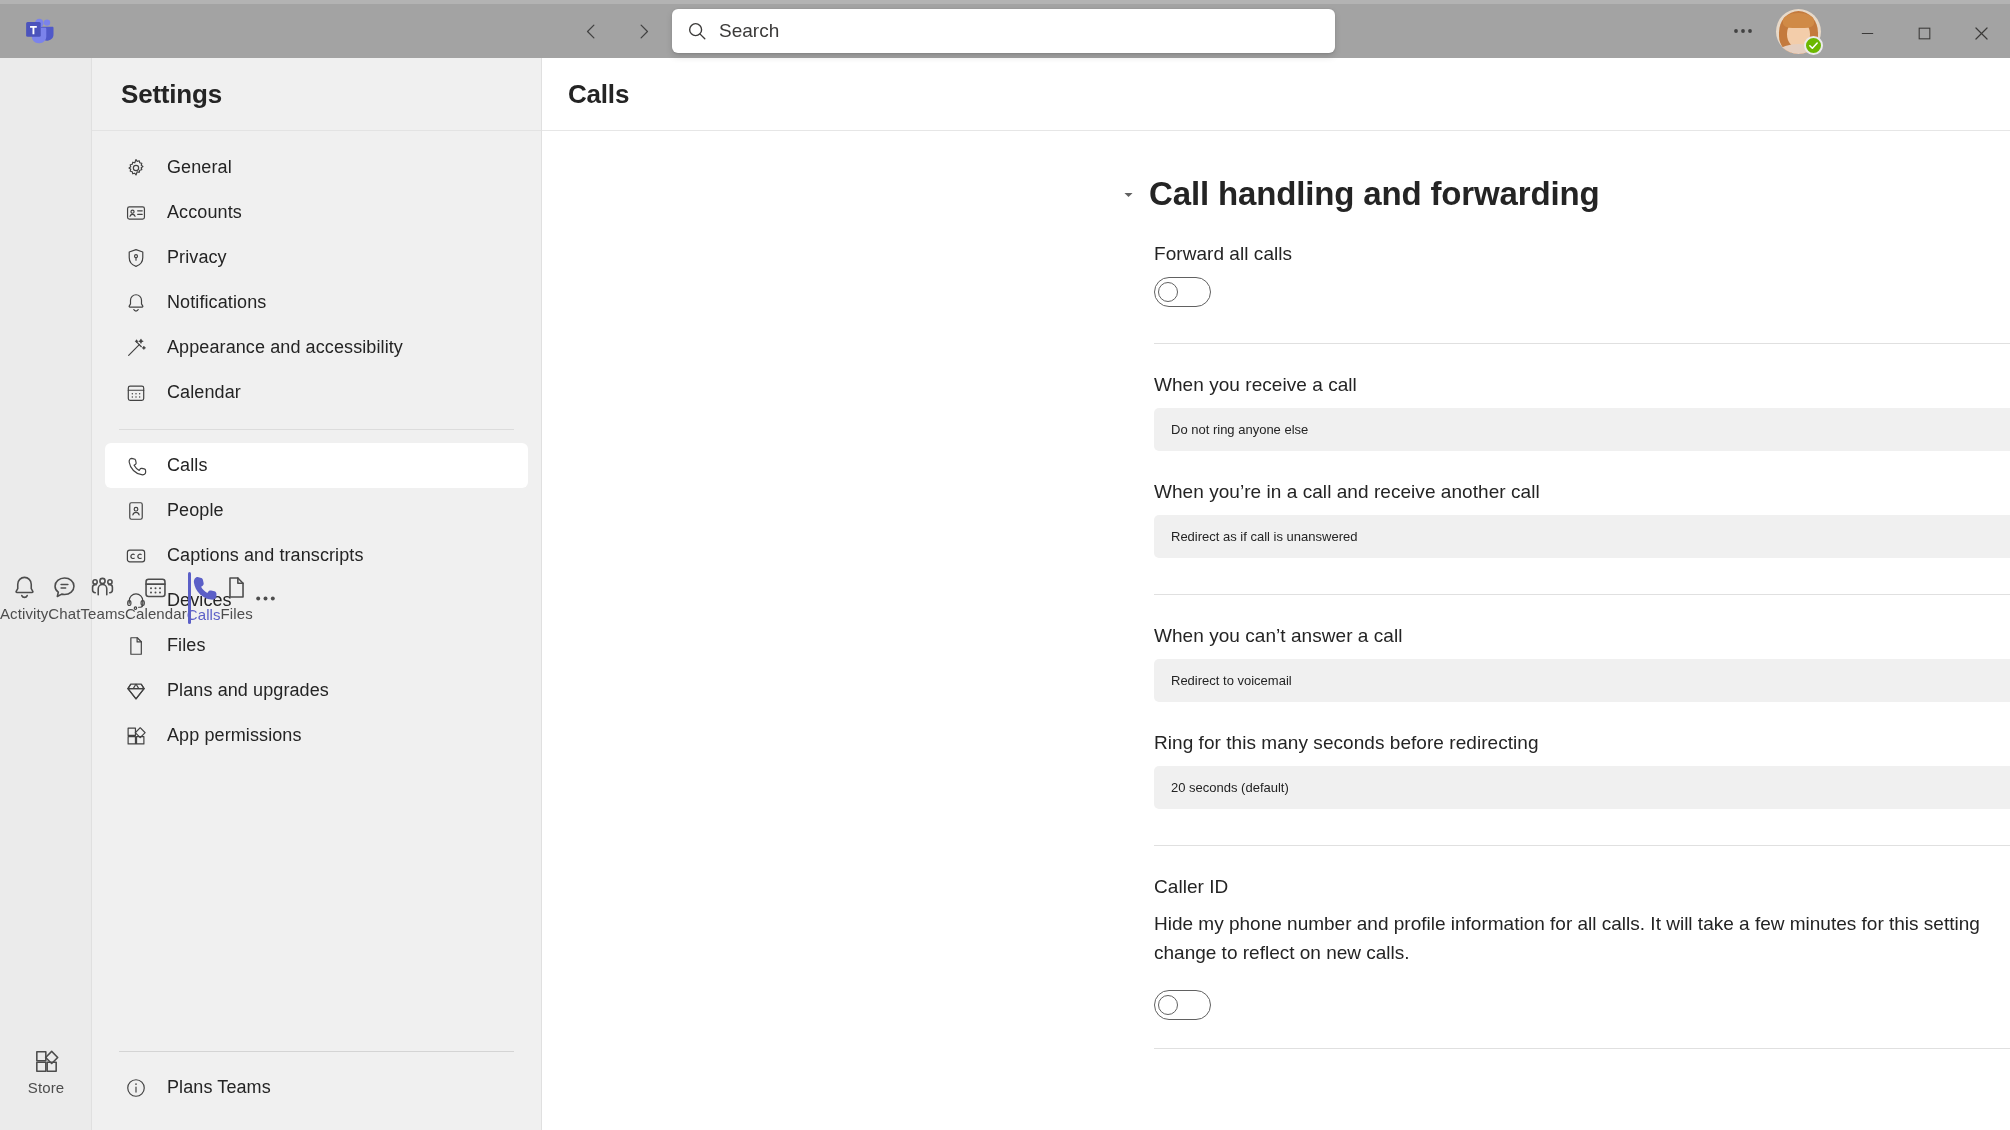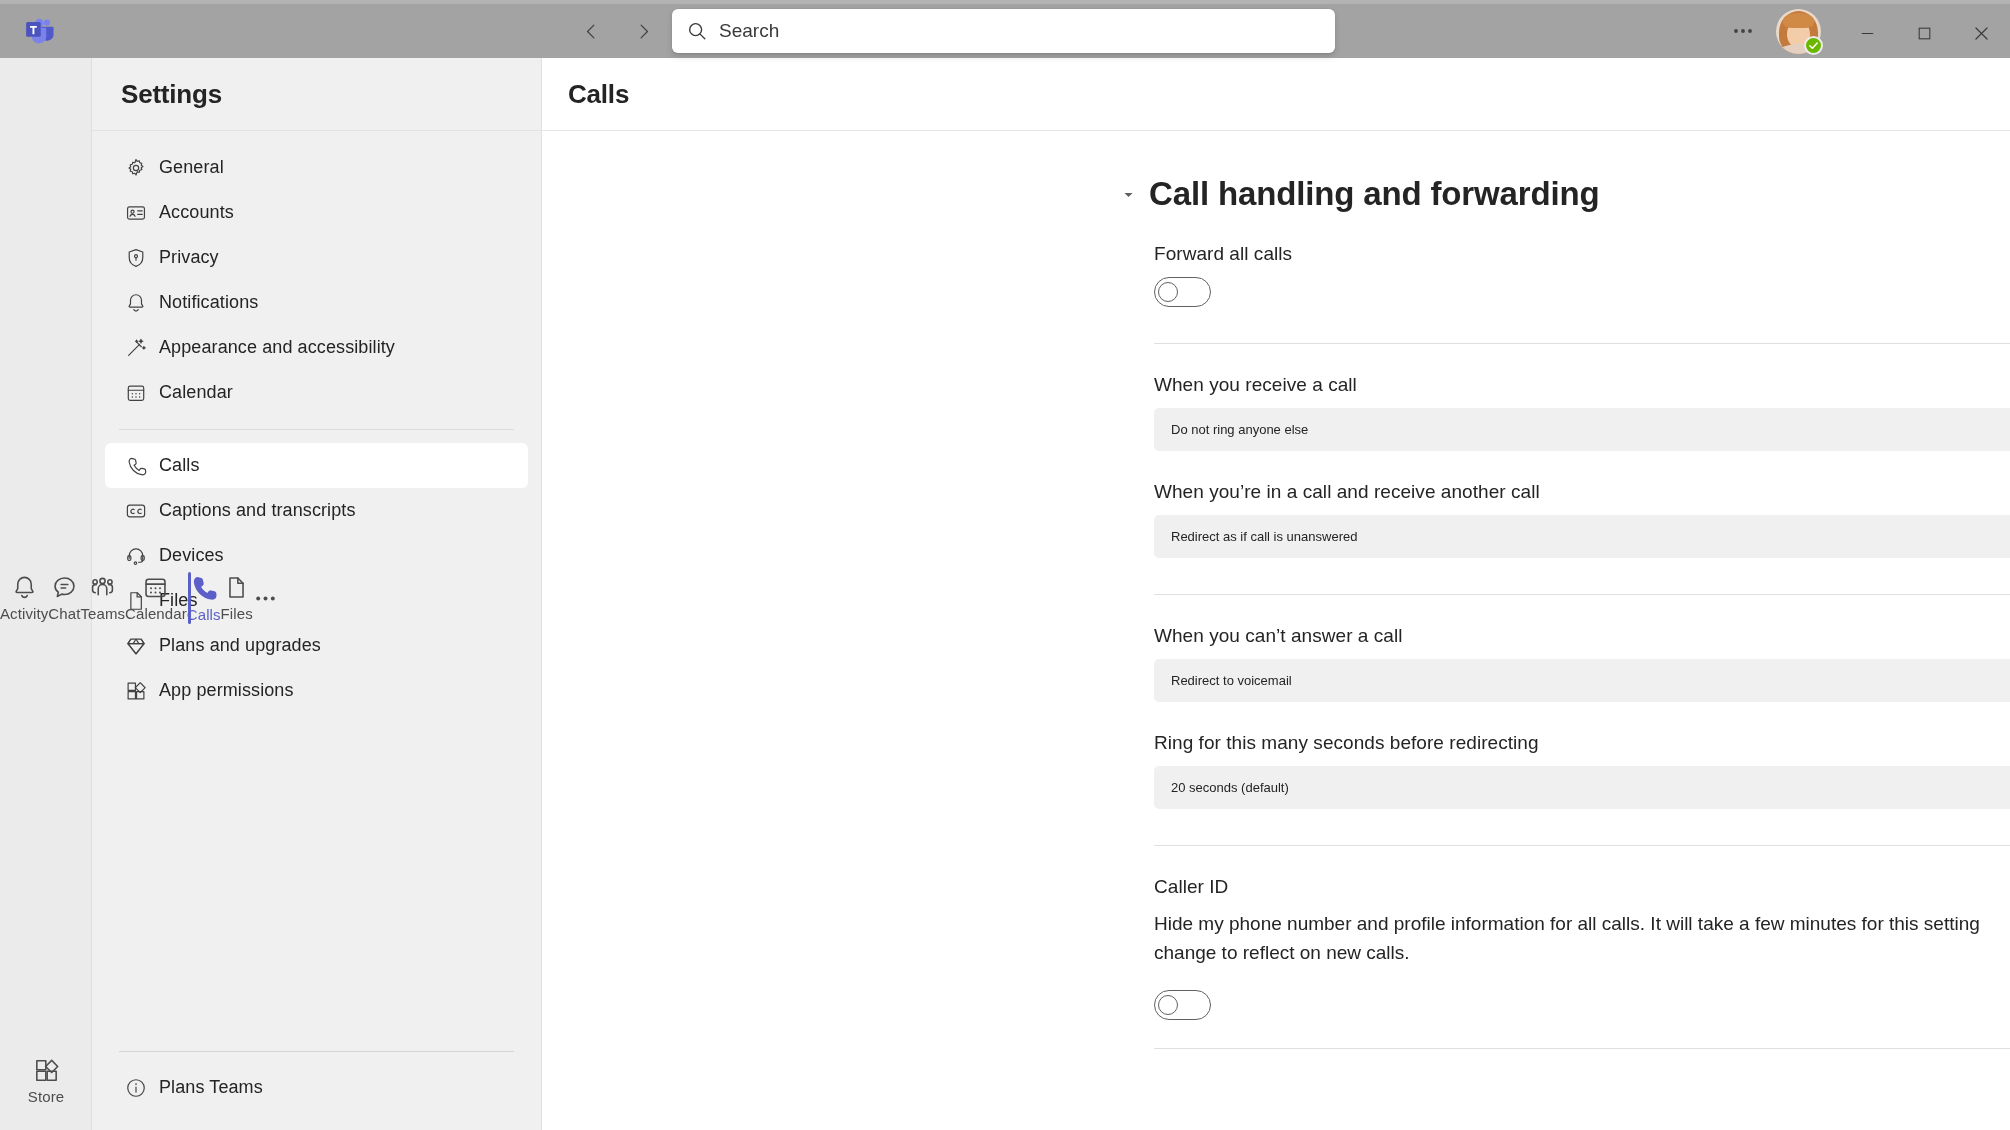--- a/index.html
+++ b/index.html
@@ -126,21 +126,21 @@
   }
   .rail-sep {
     width: 48px; height: 1px; background: #d6d6d6; margin: 10px 0 4px 0;
   }
   .rail-more {
     width: 92px; height: 58px; display: flex;
     align-items: center; justify-content: center;
     color: #4d4d4d; cursor: pointer;
   }
   .rail-bottom {
-    position: absolute; bottom: 10px; left: 0; width: 92px;
+    position: absolute; bottom: 19px; left: 0; width: 92px;
   }
 
   
   .settings-pane {
     width: 450px; min-width: 450px;
     background: #f0f0f0;
     border-right: 1px solid #e0e0e0;
     display: flex; flex-direction: column;
   }
   .settings-head {
@@ -149,21 +149,21 @@
     padding-left: 29px;
     border-bottom: 1px solid #e3e3e3;
   }
   .settings-title {
     font-size: 26px; font-weight: bold; color: #242424;
     letter-spacing: -0.2px;
   }
   .settings-list { padding-top: 14px; flex: 1; overflow: hidden; }
   .s-item {
     height: 45px; margin: 0 13px; border-radius: 6px;
-    display: flex; align-items: center; gap: 11px;
+    display: flex; align-items: center; gap: 19px;
     padding-left: 19px; cursor: pointer; color: #242424;
   }
   .s-item.selected { background: #ffffff; }
   .s-label { font-size: 18px; letter-spacing: .1px; }
   .s-icon {
     width: 24px; height: 24px; display: flex;
     align-items: center; justify-content: center;
     color: #424242; flex: 0 0 24px;
   }
   .s-divider {
@@ -489,20 +489,30 @@
 
         <div class="s-item selected">
           <span class="s-icon">
             <svg width="22" height="22" viewBox="0 0 24 24" fill="none" stroke="currentColor" stroke-width="1.3" stroke-linejoin="round">
               <path d="M7.2 3.6c-.9 0-1.7.5-2.1 1.3-.5.9-.7 2-.5 3 .5 3.4 2.1 6.5 4.6 9 2.5 2.5 5.6 4.1 9 4.6 1 .2 2.1 0 3-.5.8-.5 1.3-1.3 1.3-2.2v-1.7c0-.9-.6-1.7-1.5-1.9l-2.6-.6c-.8-.2-1.7.2-2.1.9l-.8 1.3c-2.4-1.3-4.3-3.2-5.6-5.6l1.3-.8c.7-.4 1.1-1.3.9-2.1l-.6-2.6c-.2-.9-1-1.5-1.9-1.5z"></path>
             </svg>
           </span>
           <span class="s-label">Calls</span>
         </div>
 
+        <div class="s-item">
+          <span class="s-icon">
+            <svg width="22" height="22" viewBox="0 0 24 24" fill="none" stroke="currentColor" stroke-width="1.3" stroke-linecap="round">
+              <rect x="5.2" y="3" width="13.6" height="18" rx="1.8"></rect>
+              <circle cx="12" cy="10" r="2"></circle>
+              <path d="M8.6 16.2c.5-1.7 1.9-2.6 3.4-2.6s2.9.9 3.4 2.6"></path>
+            </svg>
+          </span>
+          <span class="s-label">People</span>
+        </div>
 
         <div class="s-item">
           <span class="s-icon">
             <svg width="22" height="22" viewBox="0 0 24 24" fill="none" stroke="currentColor" stroke-width="1.3" stroke-linecap="round">
               <rect x="2.6" y="5.6" width="18.8" height="12.8" rx="2.6"></rect>
               <path d="M10 10.4a2.4 2.4 0 0 0-3.6 2 2.4 2.4 0 0 0 3.6 2"></path>
               <path d="M17.6 10.4a2.4 2.4 0 0 0-3.6 2 2.4 2.4 0 0 0 3.6 2"></path>
             </svg>
           </span>
           <span class="s-label">Captions and transcripts</span>

